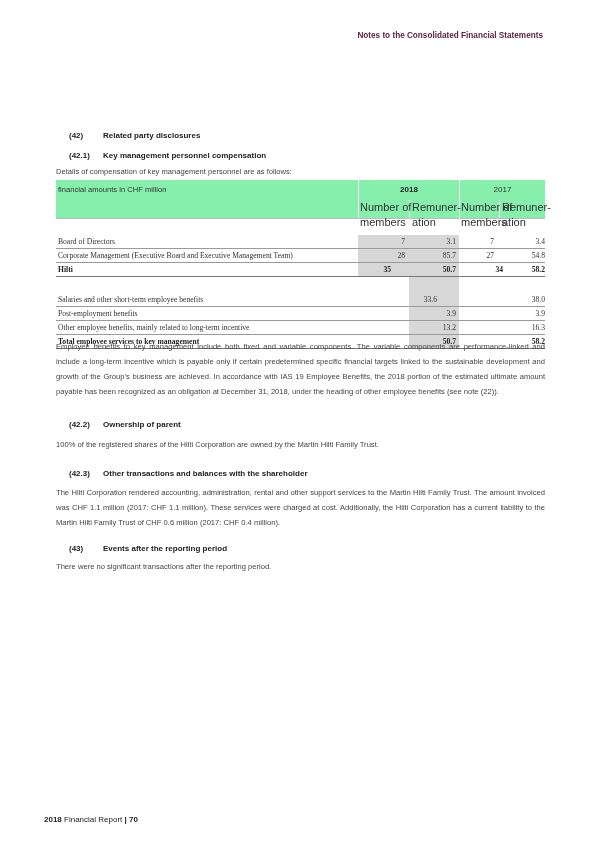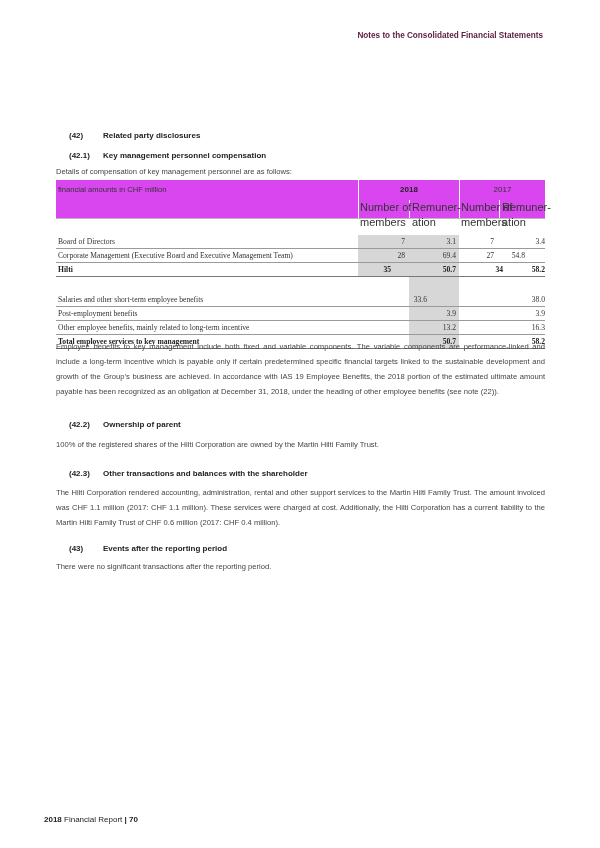--- a/index.html
+++ b/index.html
@@ -10,21 +10,21 @@
   .running-head {
     position: absolute; top: 31px; right: 57px;
     font-size: 8.2px; font-weight: bold; color: #5a1f3d;
   }
   .h { position: absolute; left: 40px; font-size: 8px; font-weight: bold; color: #222; margin-left: 29px; }
   .h .num { display: inline-block; width: 34px; }
   .p { position: absolute; left: 56px; width: 489px; font-size: 7.6px; color: #444; line-height: 15px; text-align: justify; }
 
   
   .tbl { position: absolute; left: 56px; top: 180px; width: 489px; font-size: 7.6px; color: #333; }
-  .hdr { position: relative; height: 38px; background: #d946ef; border-bottom: 1px solid #bbb; }
+  .hdr { position: relative; height: 38px; background: #86efac; border-bottom: 1px solid #bbb; }
   .hdr .cap { position: absolute; left: 2px; top: 5px; }
   .sep { position: absolute; top: 0; bottom: 0; width: 1px; background: #fff; }
   .yr { position: absolute; top: 5px; font-size: 8px; text-align: center; }
   .yr.b { font-weight: bold; color: #222; }
   .sub { position: absolute; top: 20px; line-height: 15px; font-size: 11px; }
   .row { position: relative; height: 13px; border-bottom: 1px solid #9a9a9a; font-family: Liberation Serif, serif; }
   .row .lbl { position: absolute; left: 2px; top: 2px; white-space: nowrap; }
   .row .v { position: absolute; top: 2px; text-align: right; }
   .row.bold { font-weight: bold; color: #222; border-bottom: 1.5px solid #777; }
   .shade { position: absolute; top: 0; bottom: 0; background: #d7d7d7; }
@@ -67,41 +67,41 @@
     <span class="lbl">Board of Directors</span>
     <span class="v" style="left:302px; width:47px">7</span>
     <span class="v" style="left:354px; width:46px">3.1</span>
     <span class="v" style="left:404px; width:34px">7</span>
     <span class="v" style="left:444px; width:45px">3.4</span>
   </div>
   <div class="row">
     <div class="shade" style="left:302px; width:101px"></div>
     <span class="lbl">Corporate Management (Executive Board and Executive Management Team)</span>
     <span class="v" style="left:302px; width:47px">28</span>
-    <span class="v" style="left:354px; width:46px">69.4</span>
+    <span class="v" style="left:354px; width:46px">85.7</span>
     <span class="v" style="left:404px; width:34px">27</span>
-    <span class="v" style="left:424px; width:45px">54.8</span>
+    <span class="v" style="left:444px; width:45px">54.8</span>
   </div>
   <div class="row bold">
     <div class="shade" style="left:302px; width:101px"></div>
     <span class="lbl">Hilti</span>
     <span class="v" style="left:302px; width:33px">35</span>
     <span class="v" style="left:354px; width:46px">50.7</span>
     <span class="v" style="left:404px; width:43px">34</span>
     <span class="v" style="left:444px; width:45px">58.2</span>
   </div>
 
   <div class="gap">
       <div class="shade" style="left:353px; width:50px"></div>
     </div>
 
   <div class="row">
     <div class="shade" style="left:353px; width:50px"></div>
     <span class="lbl">Salaries and other short-term employee benefits</span>
-    <span class="v" style="left:338px; width:33px">33.6</span>
+    <span class="v" style="left:348px; width:33px">33.6</span>
     <span class="v" style="left:444px; width:45px">38.0</span>
   </div>
   <div class="row">
     <div class="shade" style="left:353px; width:50px"></div>
     <span class="lbl">Post-employment benefits</span>
     <span class="v" style="left:354px; width:46px">3.9</span>
     <span class="v" style="left:444px; width:45px">3.9</span>
   </div>
   <div class="row">
     <div class="shade" style="left:353px; width:50px"></div>

